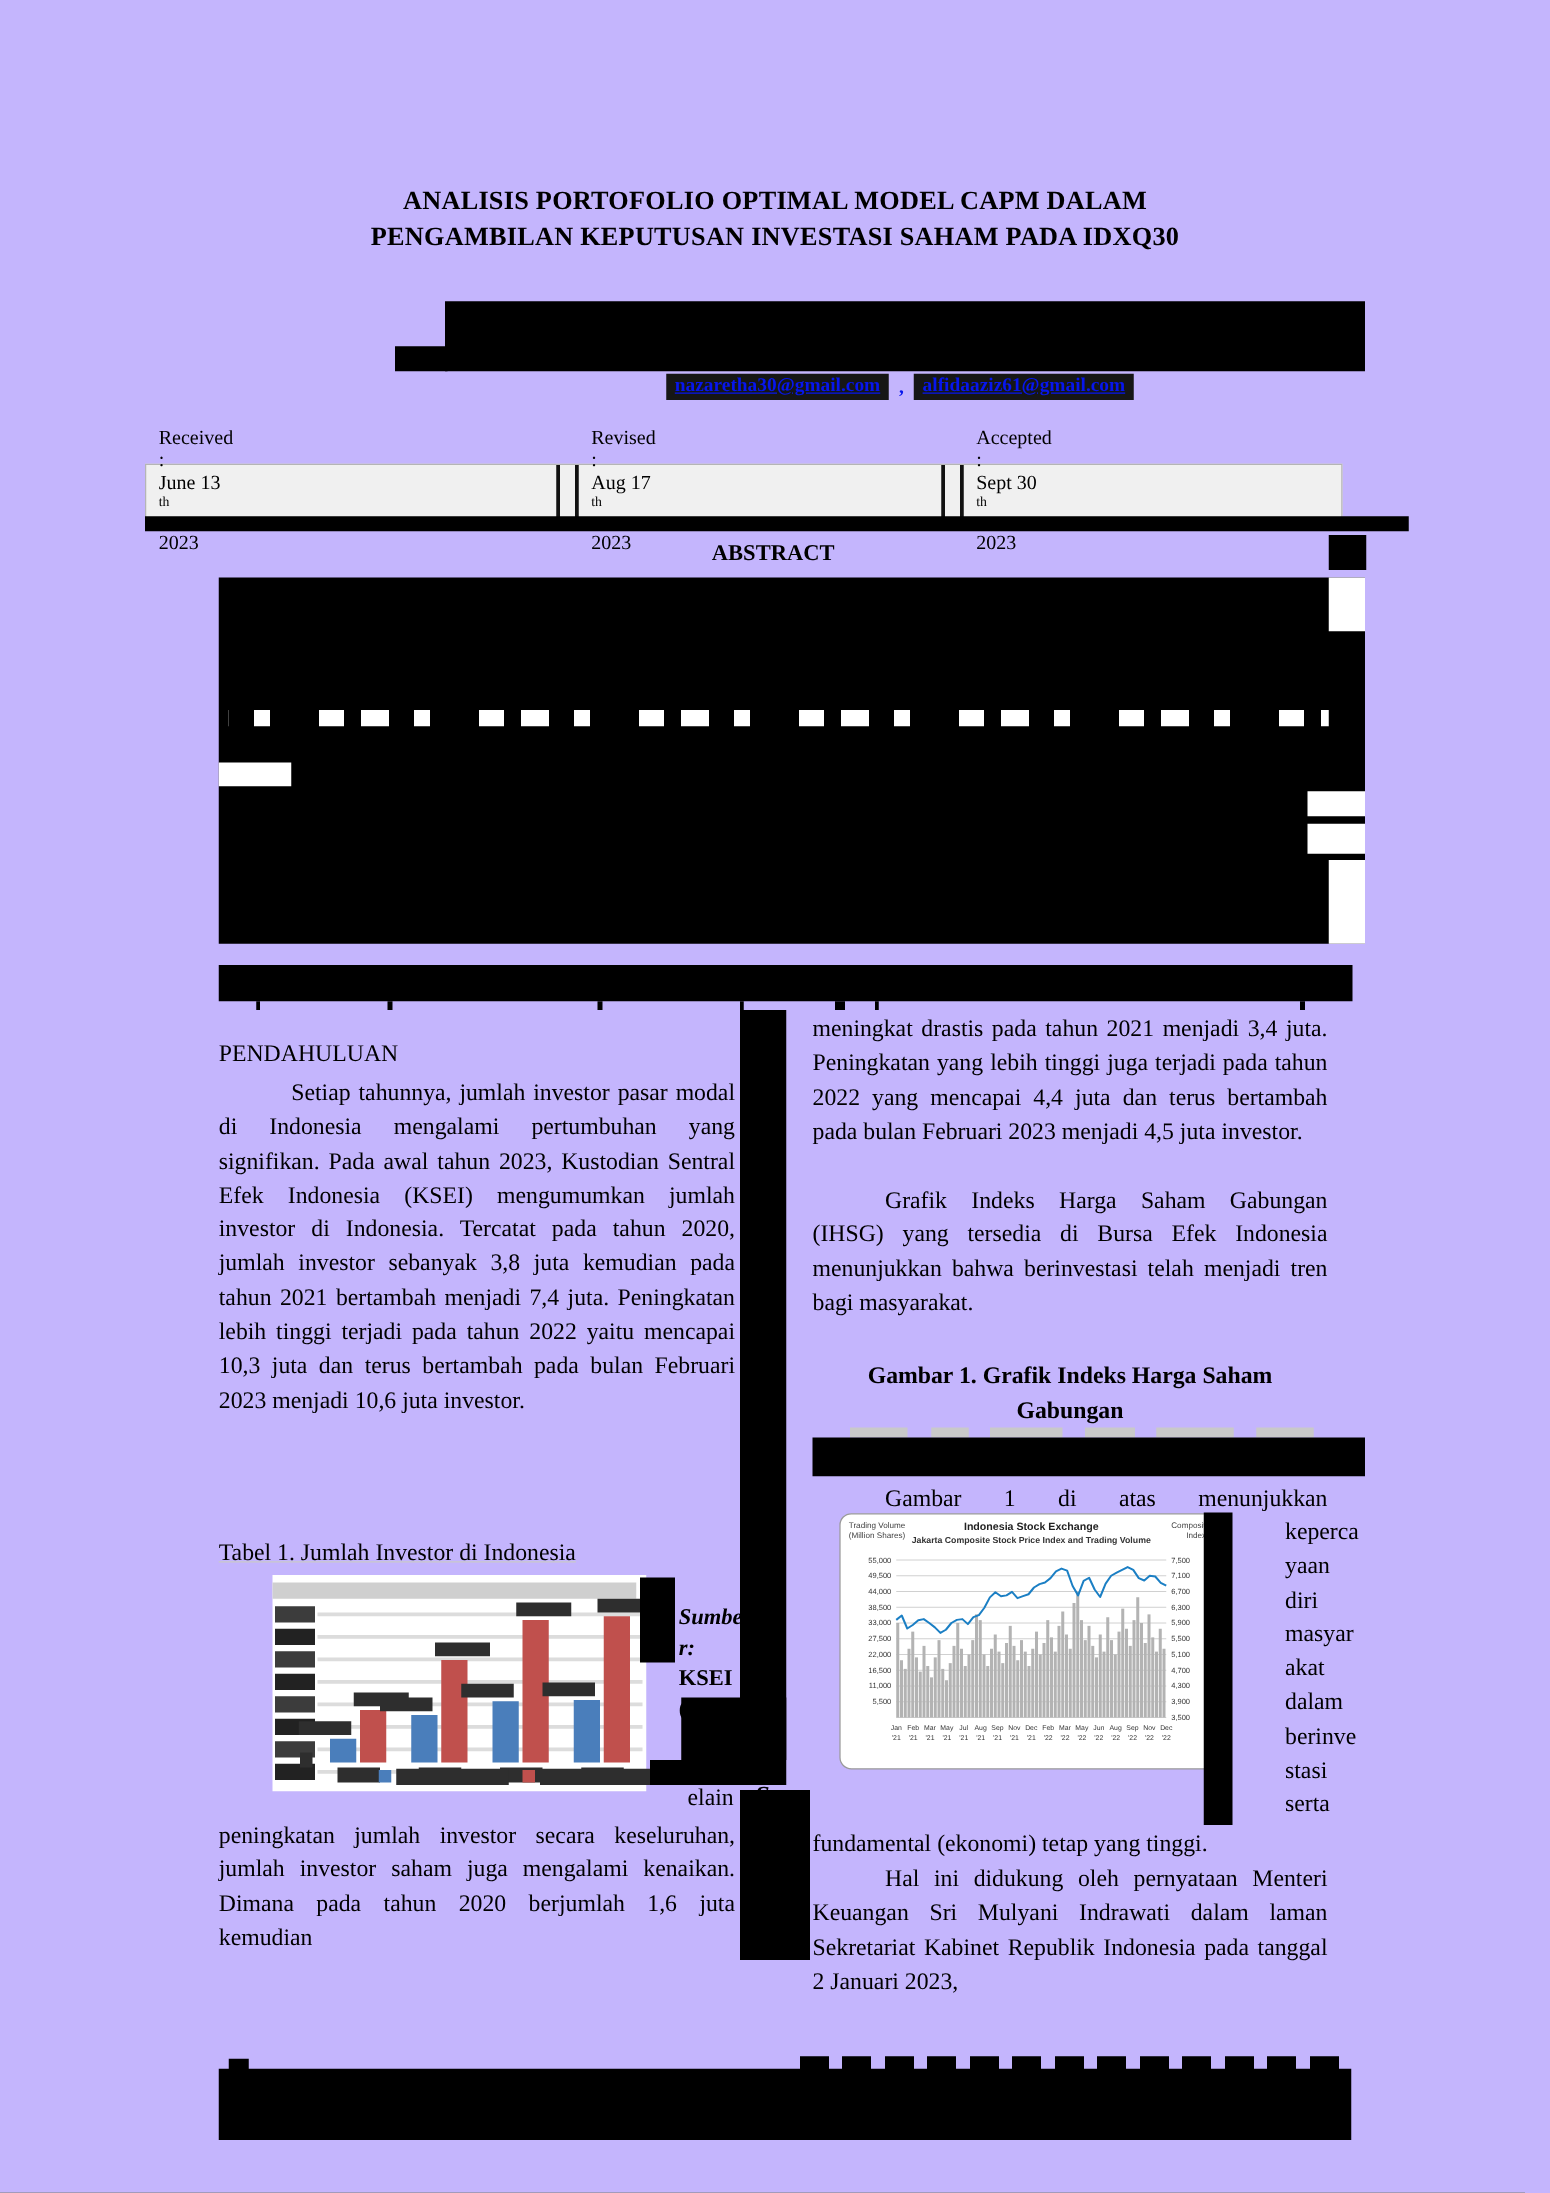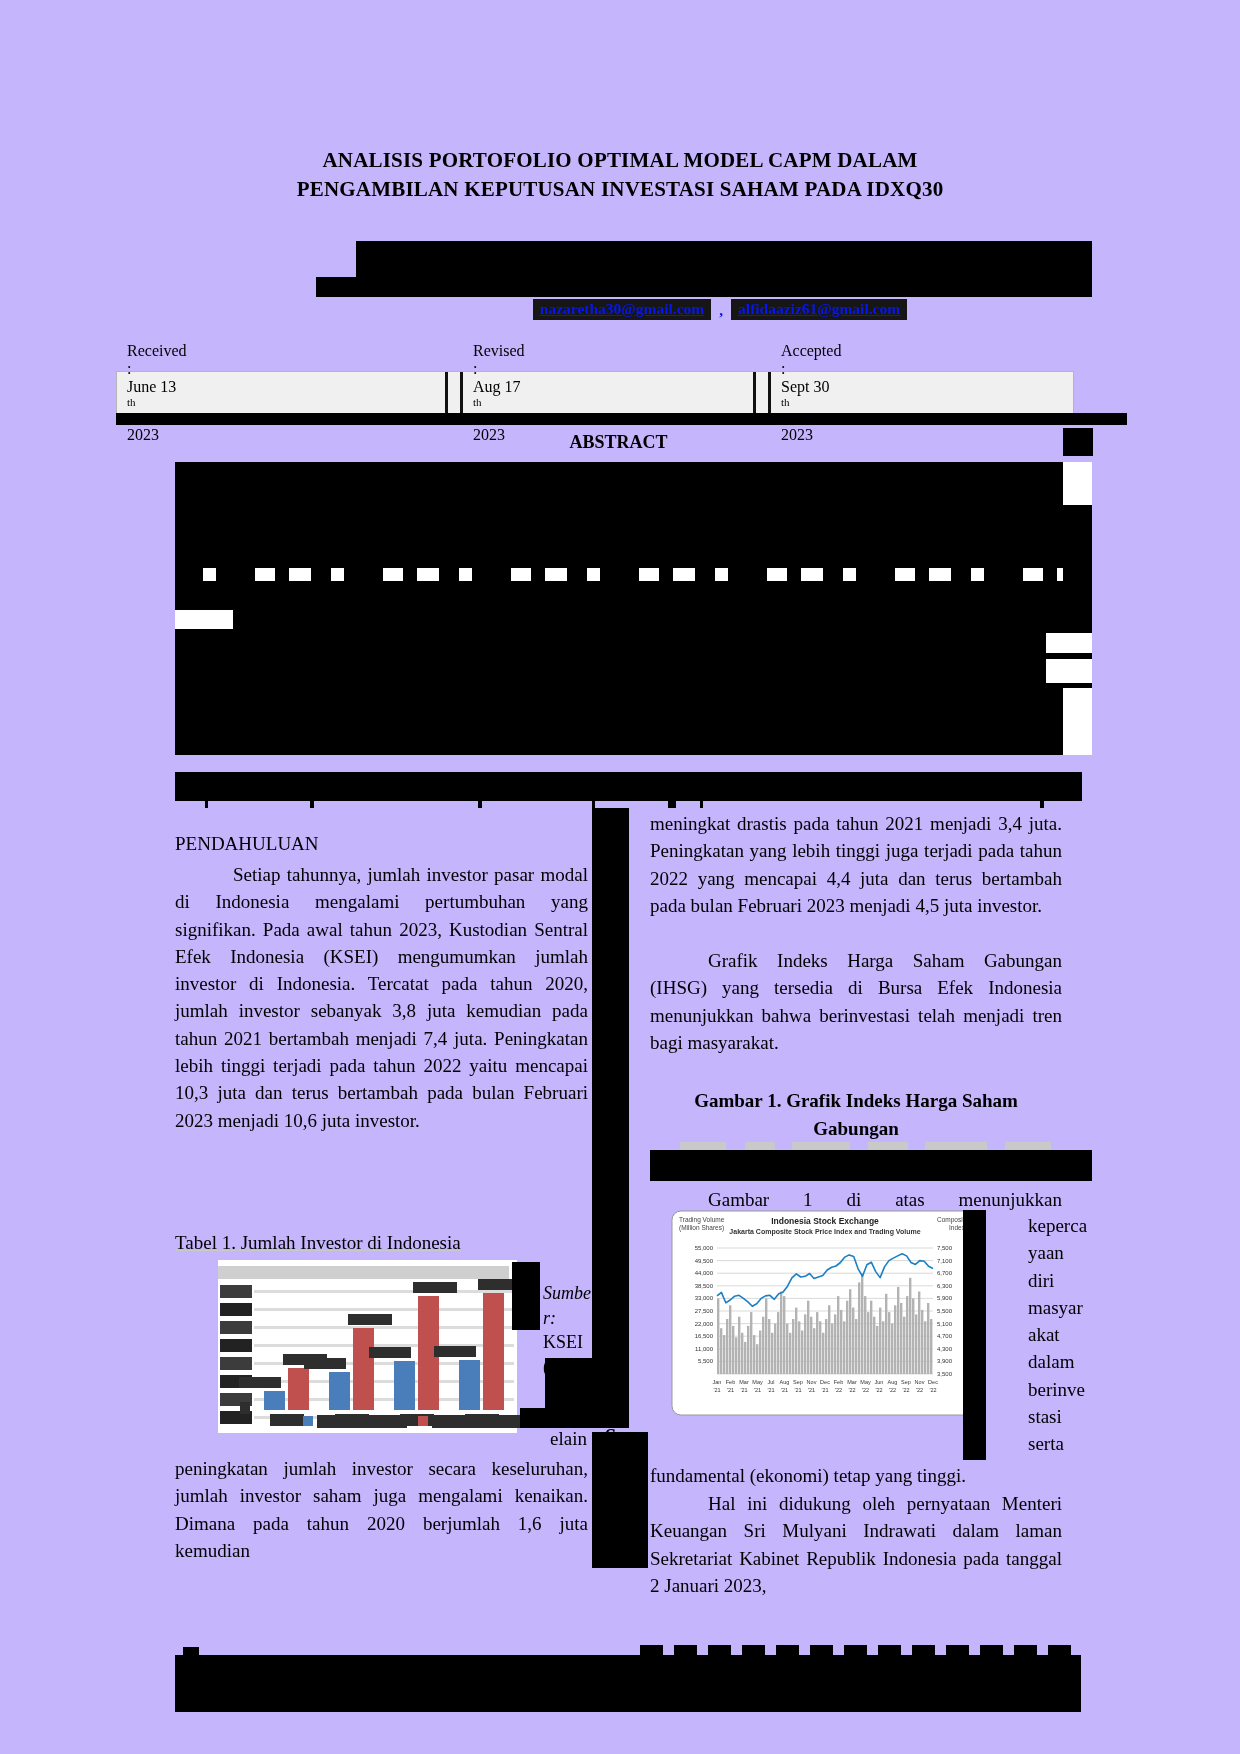--- a/index.html
+++ b/index.html
@@ -19,21 +19,21 @@
   .meta-cell .lab{margin-right:26px;}
   .meta-cell .col{margin-right:30px;}
   sup{font-size:11px;}
   .vbar{width:3px;background:#111;height:100%;}
   .emails{display:flex;align-items:center;gap:8px;font-size:15.5px;font-weight:bold;}
   .emails a{color:#0716ee;background:#161616;padding:1px 7px 2px 7px;text-decoration:underline;}
   .dash-row{position:absolute;background:
      repeating-linear-gradient(90deg,#000 0 20px,#fff 20px 33px,#000 33px 72px,#fff 72px 92px,#000 92px 106px,#fff 106px 128px);}
   .teeth{position:absolute;background:repeating-linear-gradient(90deg,#000 0 23px,transparent 23px 34px);}
   .cap-center{text-align:center;font-weight:bold;font-size:19px;line-height:28px;}
-  .sumber{font-size:18px;line-height:24.5px;}
+  .sumber{font-size:18px;line-height:24.5px;font-weight:bold;}
   .sumber .it{font-style:italic;}
   .wrapcol{font-size:19px;line-height:27.3px;}
   svg text{font-family:"Liberation Sans",sans-serif;}
 </style>
 </head>
 <body>
 
 <div id="page">
 
   <div class="abs title" style="left:170px;top:146px;width:900px;">

